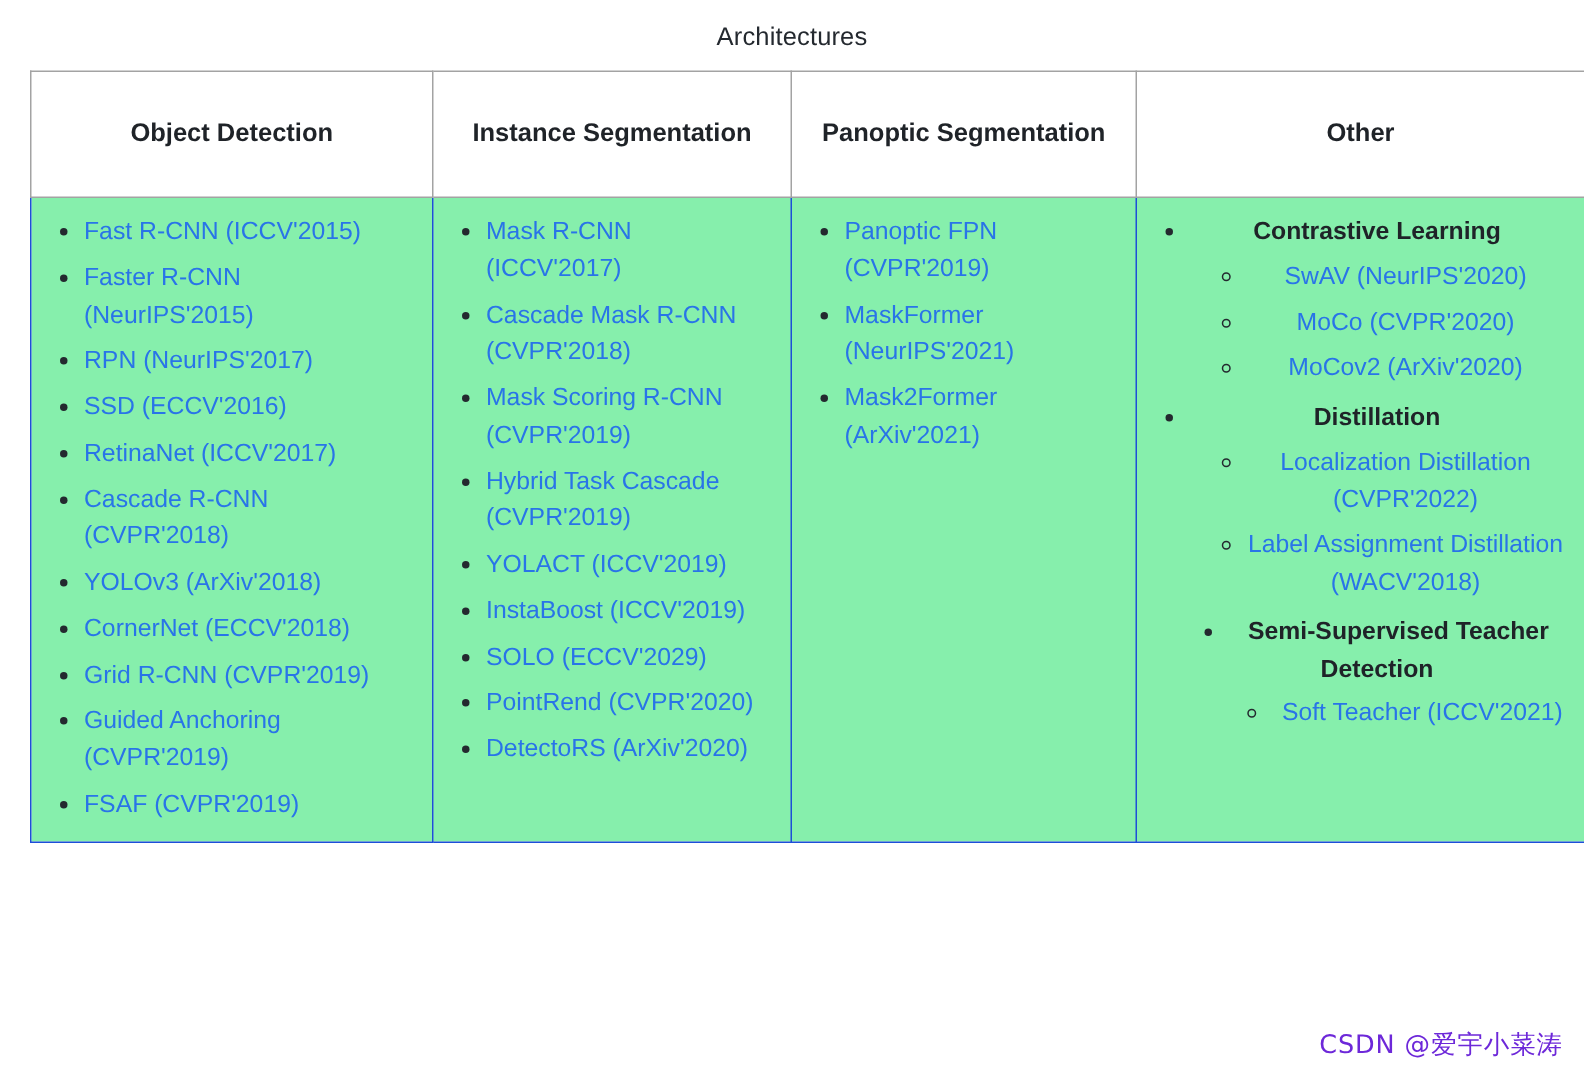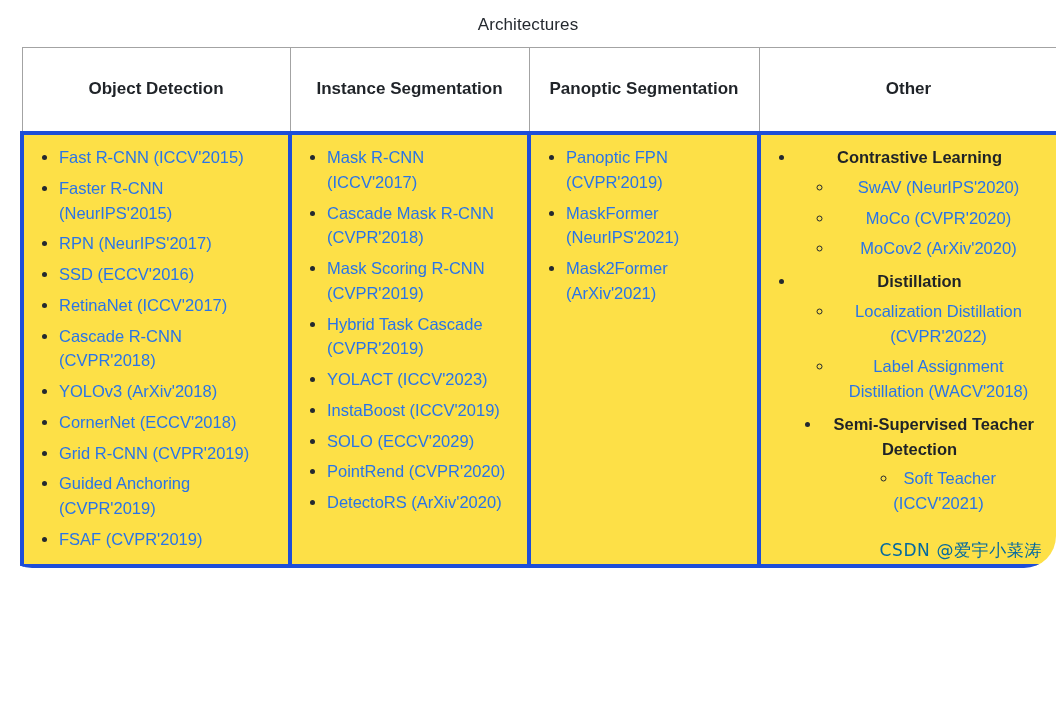--- a/index.html
+++ b/index.html
@@ -12,21 +12,21 @@
     width: 1056px;
     height: 714px;
     overflow: hidden;
     font-family: "Liberation Sans", sans-serif;
     color: #24292f;
     position: relative;
   }
 
   .page {
     width: 1056px;
-    height: 568px;
+    height: 714px;
     position: relative;
     overflow: hidden;
     box-sizing: border-box;
     border-radius: 32px;
   }
 
   .table-caption {
     text-align: center;
     font-size: 17px;
     font-weight: 400;
@@ -56,22 +56,22 @@
     font-weight: bold;
     color: #1f2328;
     text-align: center;
     vertical-align: middle;
     padding: 14px 13px;
     line-height: 1.55;
     height: 55px;
   }
 
   .arch-table td {
-    background: #fde047;
-    border: 4px solid #1d4ed8;
+    background: #86efac;
+    border: 1px solid #1d4ed8;
     vertical-align: top;
     padding: 10px 13px 12px 13px;
     font-size: 16.5px;
     line-height: 1.5;
   }
 
   .arch-table ul {
     margin: 0;
     padding: 0 0 0 22px;
     list-style-type: disc;
@@ -122,21 +122,21 @@
   }
   li.outdent > .grp {
     margin-left: 6px;
   }
 
   .watermark {
     position: absolute;
     right: 14px;
     bottom: 6px;
     font-size: 17px;
-    color: #0369a1;
+    color: #6d28d9;
     font-family: "DejaVu Sans", sans-serif;
     letter-spacing: 0.6px;
     white-space: nowrap;
     pointer-events: none;
     user-select: none;
   }
 </style>
 </head>
 <body>
 
@@ -175,21 +175,21 @@
               <li><span class="lnk">Guided Anchoring (CVPR'2019)</span></li>
               <li><span class="lnk">FSAF (CVPR'2019)</span></li>
             </ul>
         </td>
         <td>
           <ul id="list-is">
               <li><span class="lnk">Mask R-CNN (ICCV'2017)</span></li>
               <li><span class="lnk">Cascade Mask R-CNN (CVPR'2018)</span></li>
               <li><span class="lnk">Mask Scoring R-CNN (CVPR'2019)</span></li>
               <li><span class="lnk">Hybrid Task Cascade (CVPR'2019)</span></li>
-              <li><span class="lnk">YOLACT (ICCV'2023)</span></li>
+              <li><span class="lnk">YOLACT (ICCV'2019)</span></li>
               <li><span class="lnk">InstaBoost (ICCV'2019)</span></li>
               <li><span class="lnk">SOLO (ECCV'2029)</span></li>
               <li><span class="lnk">PointRend (CVPR'2020)</span></li>
               <li><span class="lnk">DetectoRS (ArXiv'2020)</span></li>
             </ul>
         </td>
         <td>
           <ul id="list-ps">
               <li><span class="lnk">Panoptic FPN (CVPR'2019)</span></li>
               <li><span class="lnk">MaskFormer (NeurIPS'2021)</span></li>

